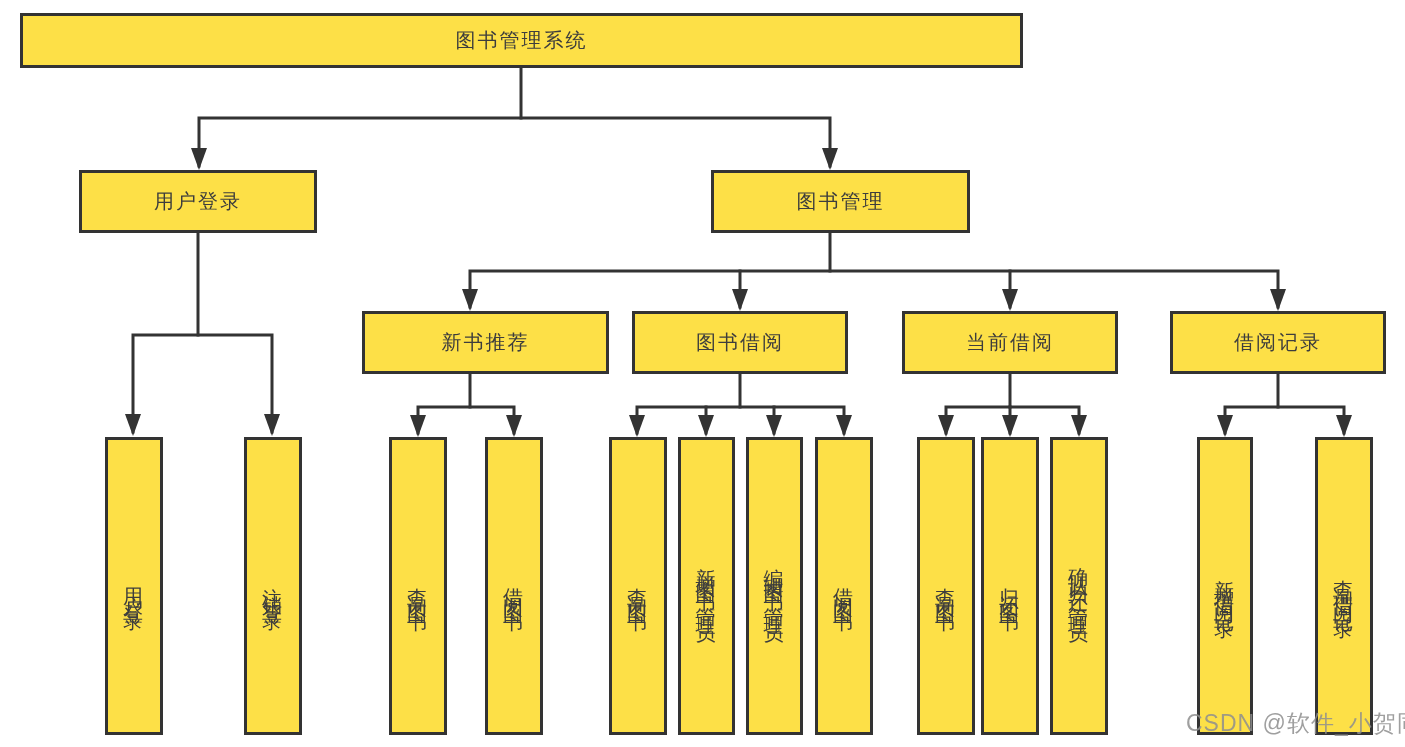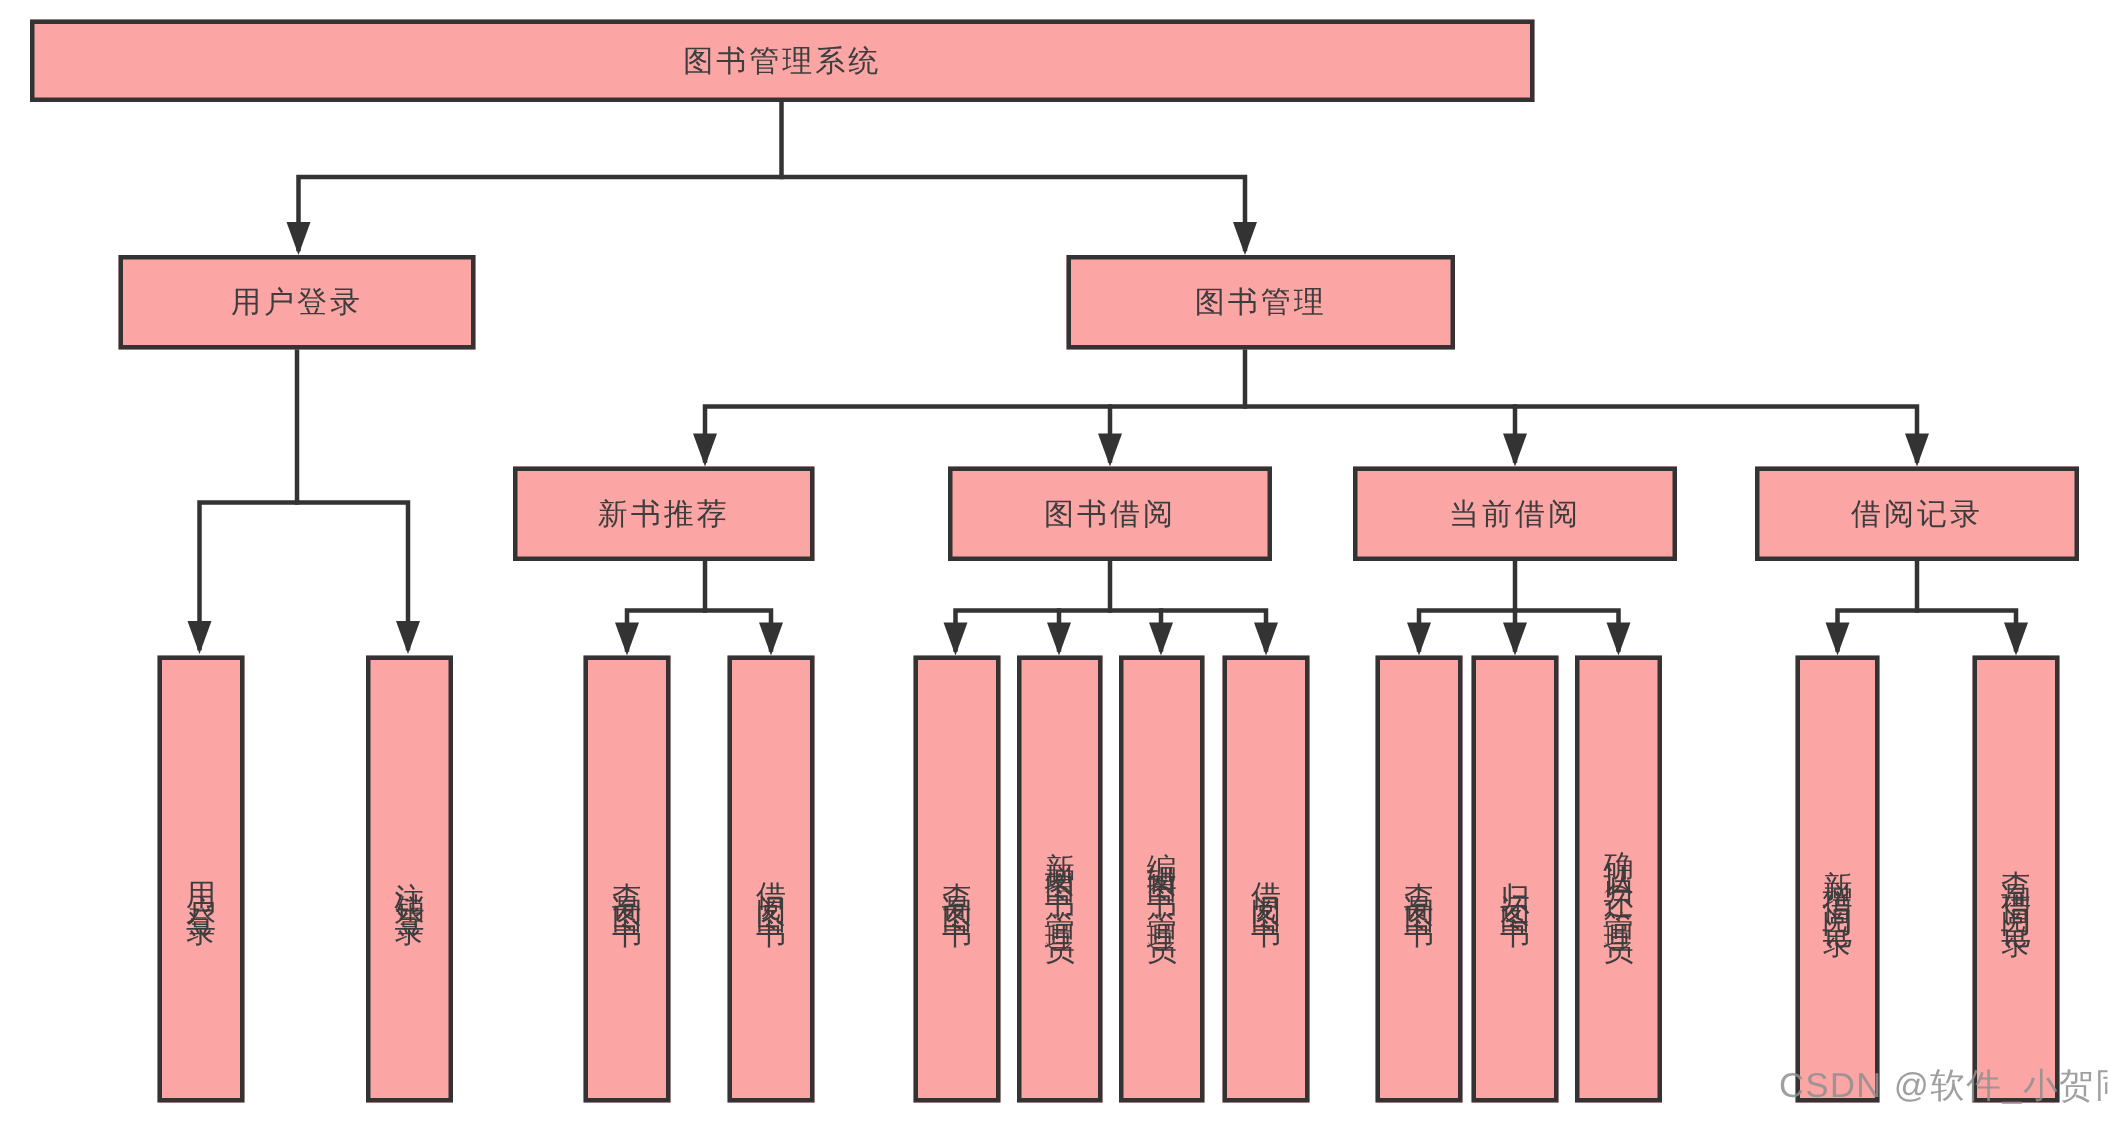--- a/index.html
+++ b/index.html
@@ -4,21 +4,21 @@
 <style>
   html,body{margin:0;padding:0;}
   body{
     width:1405px;height:747px;position:relative;background:#ffffff;
     font-family:"Liberation Sans","DejaVu Sans",sans-serif;
     overflow:hidden;
   }
   #stage{position:absolute;inset:0;width:1405px;height:747px;}
   svg.wires{position:absolute;left:0;top:0;z-index:1;}
   .node{
-    position:absolute;z-index:2;background:#fca5a5;
+    position:absolute;z-index:2;background:#fde047;
     border:3px solid #333333;box-sizing:border-box;
     display:flex;align-items:center;justify-content:center;
     color:#3d3d3d;font-size:20px;letter-spacing:2px;
   }
   .node.h{white-space:nowrap;}
   .node.v{
     writing-mode:vertical-rl;text-orientation:mixed;
     letter-spacing:8px;padding-top:4px;
   }
   #watermark{
@@ -92,21 +92,21 @@
       <polygon points="1217,415 1233,415 1225,437" fill="#333333" stroke="none"></polygon>
       <polygon points="1336,415 1352,415 1344,437" fill="#333333" stroke="none"></polygon>
     </g>
   </svg>
 
   <div class="node h" style="left:20px;top:13px;width:1003px;height:55px">图书管理系统</div>
 
   <div class="node h" style="left:79px;top:170px;width:238px;height:63px">用户登录</div>
   <div class="node h" style="left:711px;top:170px;width:259px;height:63px">图书管理</div>
 
-  <div class="node h" style="left:342px;top:311px;width:201px;height:63px">新书推荐</div>
+  <div class="node h" style="left:362px;top:311px;width:247px;height:63px">新书推荐</div>
   <div class="node h" style="left:902px;top:311px;width:216px;height:63px">当前借阅</div>
   <div class="node h" style="left:632px;top:311px;width:216px;height:63px">图书借阅</div>
   <div class="node h" style="left:1170px;top:311px;width:216px;height:63px">借阅记录</div>
 
   <div class="node v" style="left:105px;top:437px;width:58px;height:298px">用户登录</div>
   <div class="node v" style="left:244px;top:437px;width:58px;height:298px">注销登录</div>
 
   <div class="node v" style="left:389px;top:437px;width:58px;height:298px">查询图书</div>
   <div class="node v" style="left:485px;top:437px;width:58px;height:298px">借阅图书</div>
 

